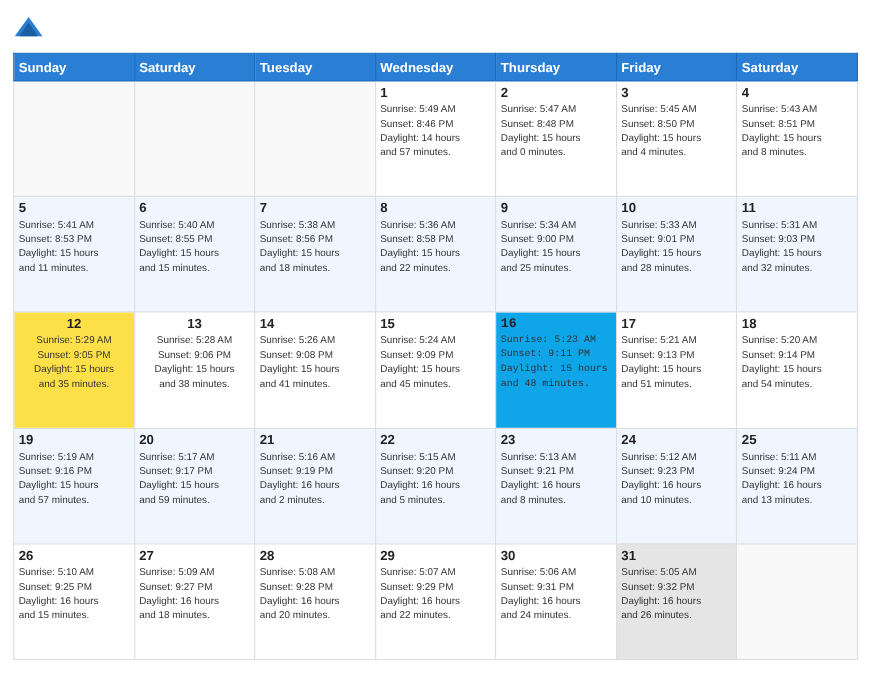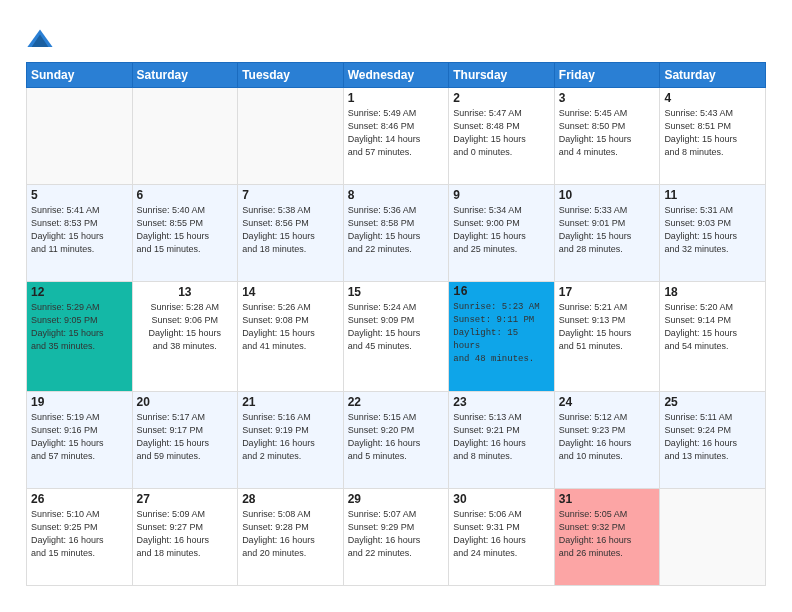--- a/index.html
+++ b/index.html
@@ -6,21 +6,21 @@
     body {
       width: 792px;
       height: 612px;
       font-family: Arial, sans-serif;
       background: #fff;
       overflow: hidden;
     }
     .page {
       width: 792px;
       height: 612px;
-      padding: 26px;
+      padding: 12px;
       display: flex;
       flex-direction: column;
     }
     .header {
       display: flex;
       justify-content: space-between;
       align-items: flex-start;
       margin-bottom: 8px;
     }
     .logo {
@@ -179,21 +179,21 @@
           <td style="background: rgb(240, 246, 255);">
             <span class="day-num">10</span>
             <div class="day-info">Sunrise: 5:33 AM<br>Sunset: 9:01 PM<br>Daylight: 15 hours<br>and 28 minutes.</div>
           </td>
           <td style="background: rgb(240, 246, 255);">
             <span class="day-num">11</span>
             <div class="day-info">Sunrise: 5:31 AM<br>Sunset: 9:03 PM<br>Daylight: 15 hours<br>and 32 minutes.</div>
           </td>
         </tr>
         <tr>
-          <td style="background: #14b8a6;">
+          <td style="background: #fde047; text-align: center;">
             <span class="day-num">12</span>
             <div class="day-info">Sunrise: 5:29 AM<br>Sunset: 9:05 PM<br>Daylight: 15 hours<br>and 35 minutes.</div>
           </td>
           <td style="background: rgb(255, 255, 255); text-align: center;">
             <span class="day-num">13</span>
             <div class="day-info">Sunrise: 5:28 AM<br>Sunset: 9:06 PM<br>Daylight: 15 hours<br>and 38 minutes.</div>
           </td>
           <td style="background: rgb(255, 255, 255);">
             <span class="day-num">14</span>
             <div class="day-info">Sunrise: 5:26 AM<br>Sunset: 9:08 PM<br>Daylight: 15 hours<br>and 41 minutes.</div>
@@ -259,21 +259,21 @@
             <div class="day-info">Sunrise: 5:08 AM<br>Sunset: 9:28 PM<br>Daylight: 16 hours<br>and 20 minutes.</div>
           </td>
           <td style="background: rgb(255, 255, 255);">
             <span class="day-num">29</span>
             <div class="day-info">Sunrise: 5:07 AM<br>Sunset: 9:29 PM<br>Daylight: 16 hours<br>and 22 minutes.</div>
           </td>
           <td style="background: rgb(255, 255, 255); margin-left: 28px;">
             <span class="day-num">30</span>
             <div class="day-info">Sunrise: 5:06 AM<br>Sunset: 9:31 PM<br>Daylight: 16 hours<br>and 24 minutes.</div>
           </td>
-          <td style="background: #fca5a5;">
+          <td style="background: #e5e5e5;">
             <span class="day-num">31</span>
             <div class="day-info">Sunrise: 5:05 AM<br>Sunset: 9:32 PM<br>Daylight: 16 hours<br>and 26 minutes.</div>
           </td>
           <td class="empty-cell" style="background: rgb(249, 249, 249);"></td>
         </tr>
       </tbody>
   </table>
 </div>
 
 </body></html>

